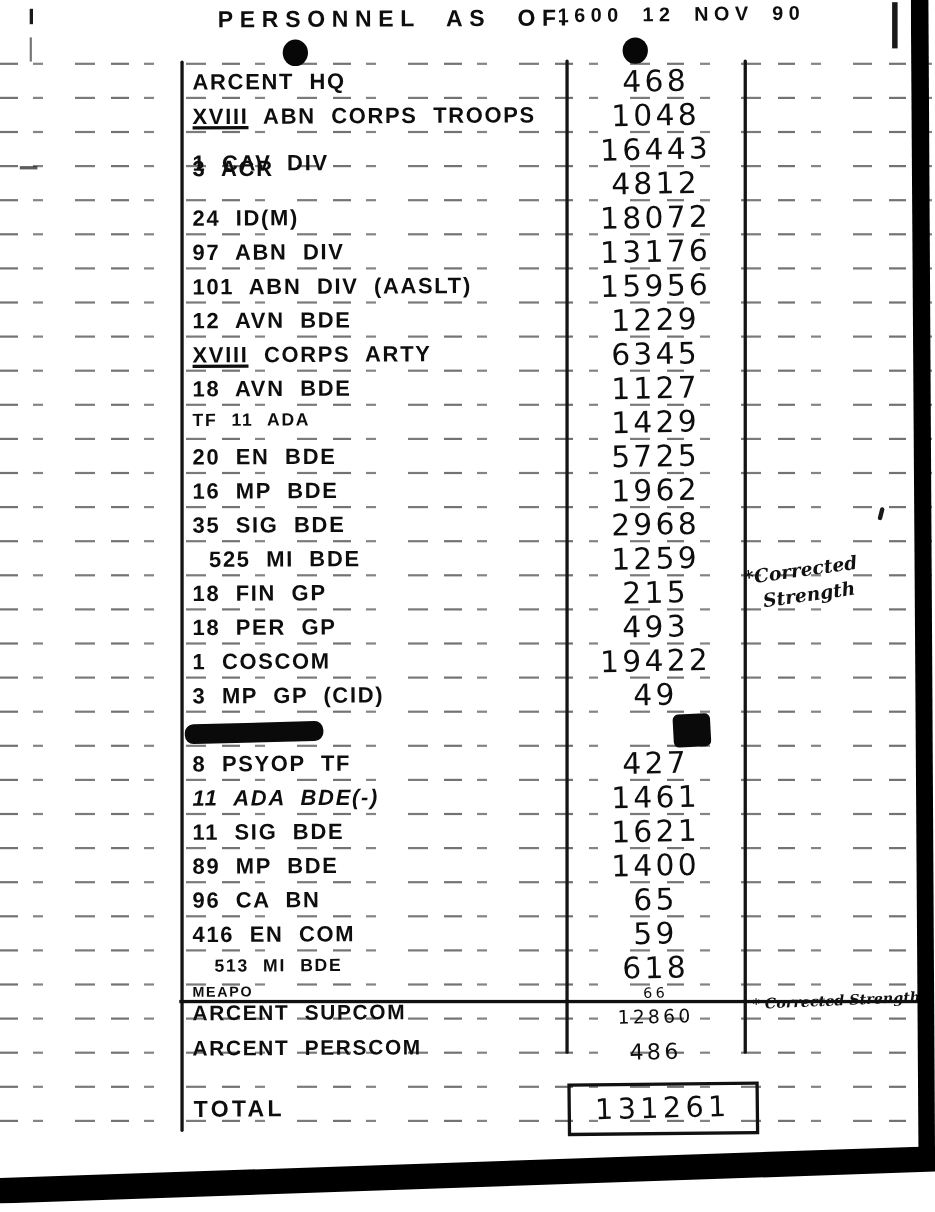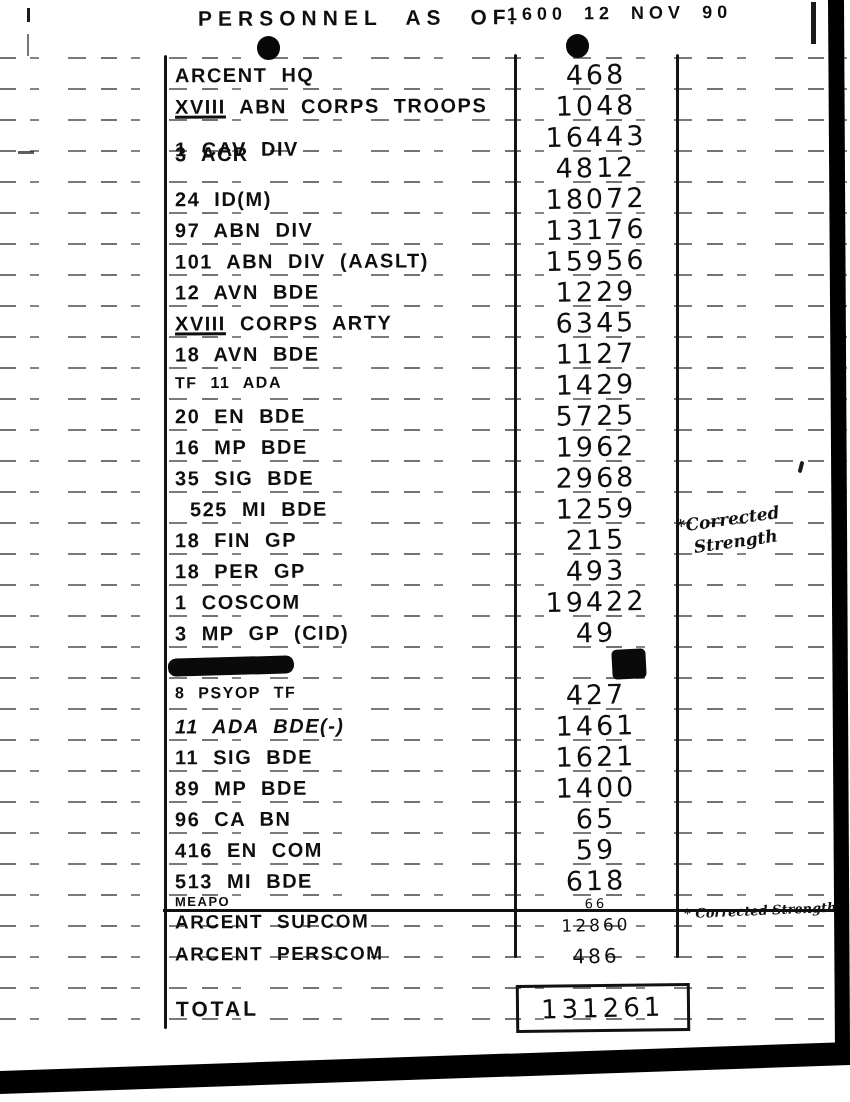--- a/index.html
+++ b/index.html
@@ -154,33 +154,33 @@
       <div class="trow-value" style="top: 524px; font-size: 27px;">215</div>
       <div class="trow-label" style="top: 560px; font-size: 20px;">18 PER GP</div>
       <div class="trow-value" style="top: 555px; font-size: 27px;">493</div>
       <div class="trow-label" style="top: 591px; font-size: 20px;">1 COSCOM</div>
       <div class="trow-value" style="top: 586px; font-size: 27px;">19422</div>
       <div class="trow-label" style="top: 622px; font-size: 20px;">3 MP GP (CID)</div>
       <div class="trow-value" style="top: 617px; font-size: 27px;">49</div>
       <div class="blob" style="left: 168px; top: 657px; width: 126px; height: 18px; transform: rotate(-1.5deg); border-radius: 8px;"></div>
       <div class="blob" style="left: 176px; top: 663px; width: 96px; height: 10px; transform: rotate(1deg); border-radius: 5px;"></div>
       <div class="blob" style="left: 612px; top: 649px; width: 34px; height: 30px; transform: rotate(-3deg); border-radius: 5px;"></div>
-      <div class="trow-label" style="top: 684px; font-size: 16px;">8 PSYOP TF</div>
+      <div class="trow-label" style="top: 684px; font-size: 20px;">8 PSYOP TF</div>
       <div class="trow-value" style="top: 679px; font-size: 27px;">427</div>
       <div class="trow-label" style="top: 715px; font-size: 20px; font-style: italic;">11 ADA BDE(-)</div>
       <div class="trow-value" style="top: 710px; font-size: 27px;">1461</div>
       <div class="trow-label" style="top: 746px; font-size: 20px;">11 SIG BDE</div>
       <div class="trow-value" style="top: 741px; font-size: 27px;">1621</div>
       <div class="trow-label" style="top: 777px; font-size: 20px;">89 MP BDE</div>
       <div class="trow-value" style="top: 772px; font-size: 27px;">1400</div>
       <div class="trow-label" style="top: 808px; font-size: 20px;">96 CA BN</div>
       <div class="trow-value" style="top: 803px; font-size: 27px;">65</div>
       <div class="trow-label" style="top: 839px; font-size: 20px;">416 EN COM</div>
       <div class="trow-value" style="top: 834px; font-size: 27px;">59</div>
-      <div class="trow-label" style="top: 870px; font-size: 20px;">513 MI BDE</div>
+      <div class="trow-label" style="top: 870px; font-size: 16px; margin-left: 20px;">513 MI BDE</div>
       <div class="trow-value" style="top: 865px; font-size: 27px;">618</div>
       <div class="trow-label" style="top: 894px; font-size: 13px;">MEAPO</div>
       <div class="trow-value" style="top: 896px; font-size: 13px;">66</div>
       <div class="trow-label" style="top: 911px; font-size: 19px;">ARCENT SUPCOM</div>
       <div class="trow-value" style="top: 915px; font-size: 17px;">12860</div>
       <div class="trow-label" style="top: 943px; font-size: 19px;">ARCENT PERSCOM</div>
       <div class="trow-value" style="top: 944px; font-size: 20px;">486</div>
     </div>
 
   <div class="note" id="note1">

